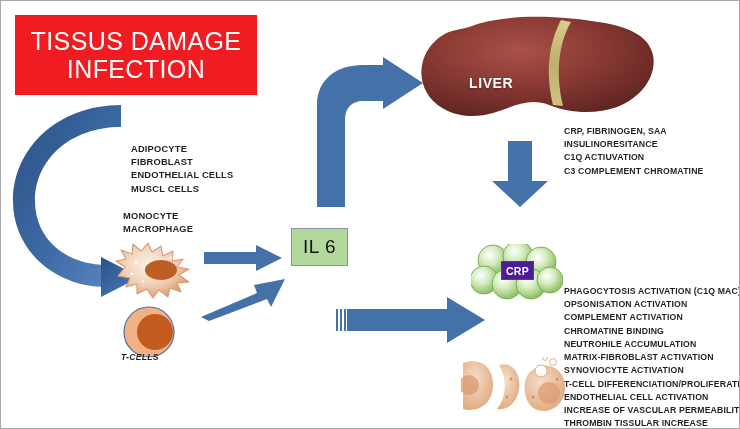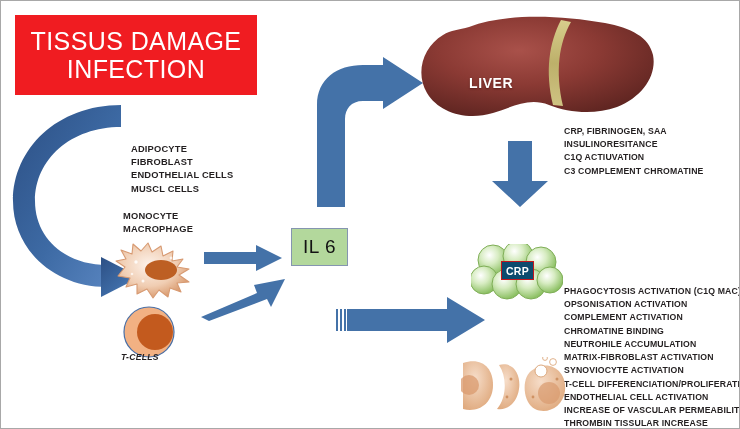--- a/index.html
+++ b/index.html
@@ -97,21 +97,21 @@
     text-shadow: 0 1px 2px rgba(60,10,10,0.55);
   }
 
   
   #crp-wrap { left: 470px; top: 243px; width: 92px; height: 62px; }
   #crp-badge {
     left: 30px;
     top: 17px;
     width: 33px;
     height: 19px;
-    background: #0c4a6e;
+    background: #4c1d95;
     border: 1.5px solid #c4161c;
     box-sizing: border-box;
     display: flex;
     align-items: center;
     justify-content: center;
   }
   #crp-badge span {
     color: #ffffff;
     font-size: 10.5px;
     font-weight: bold;

